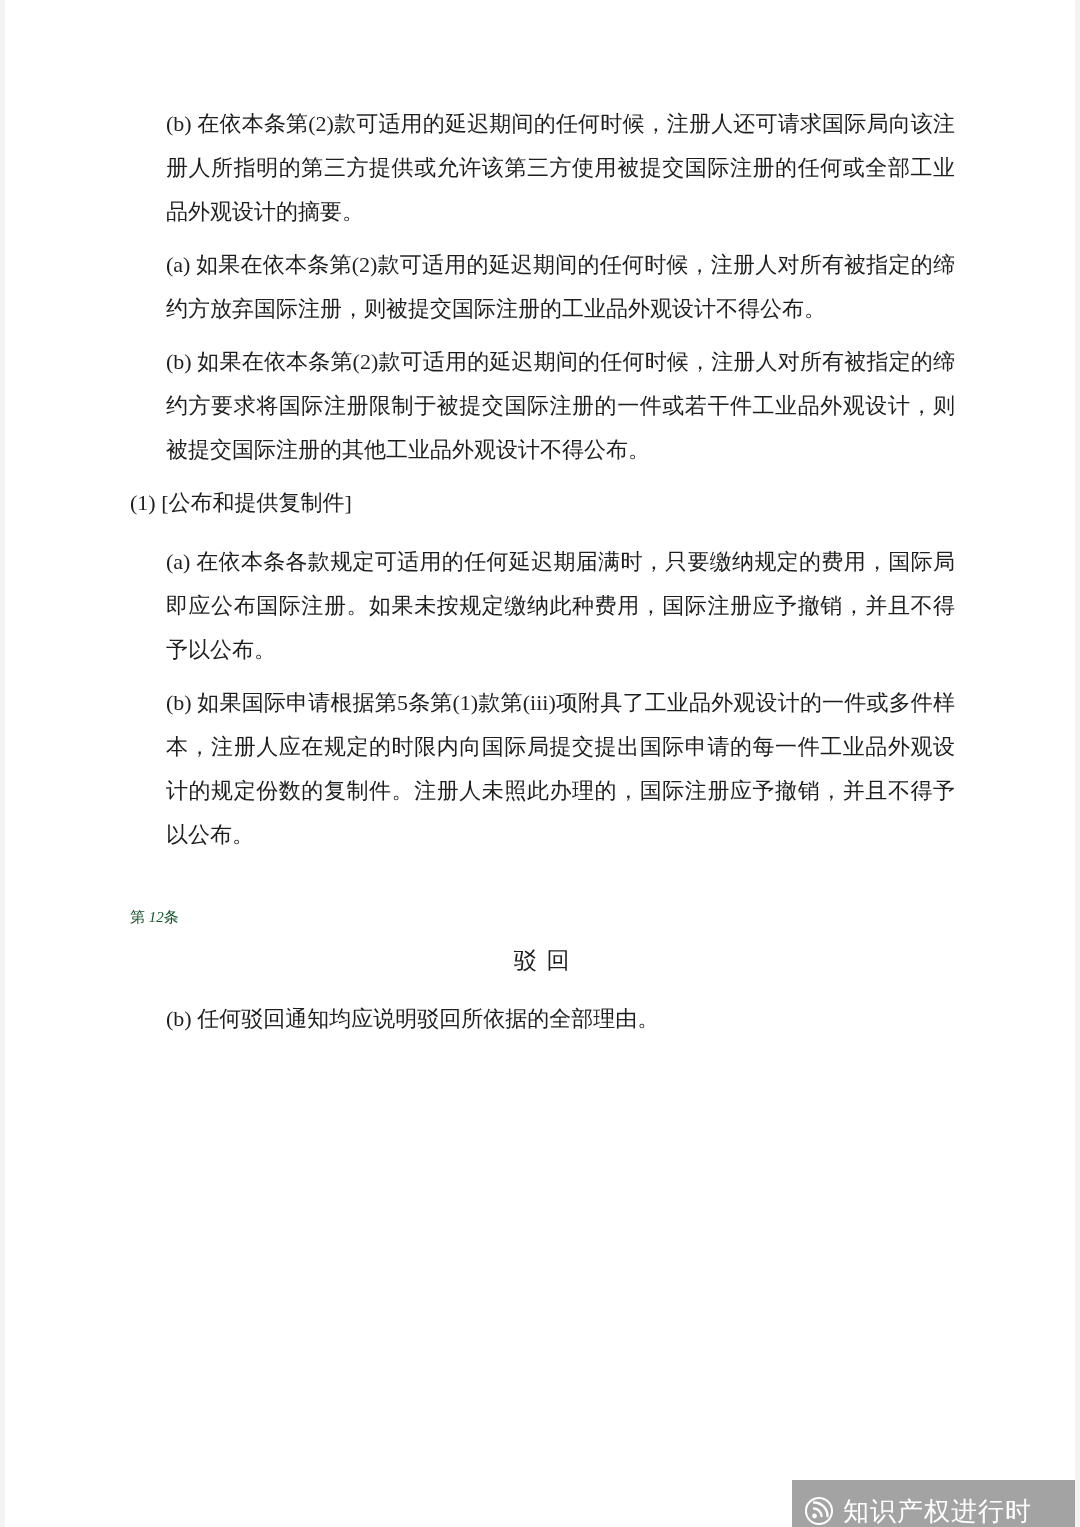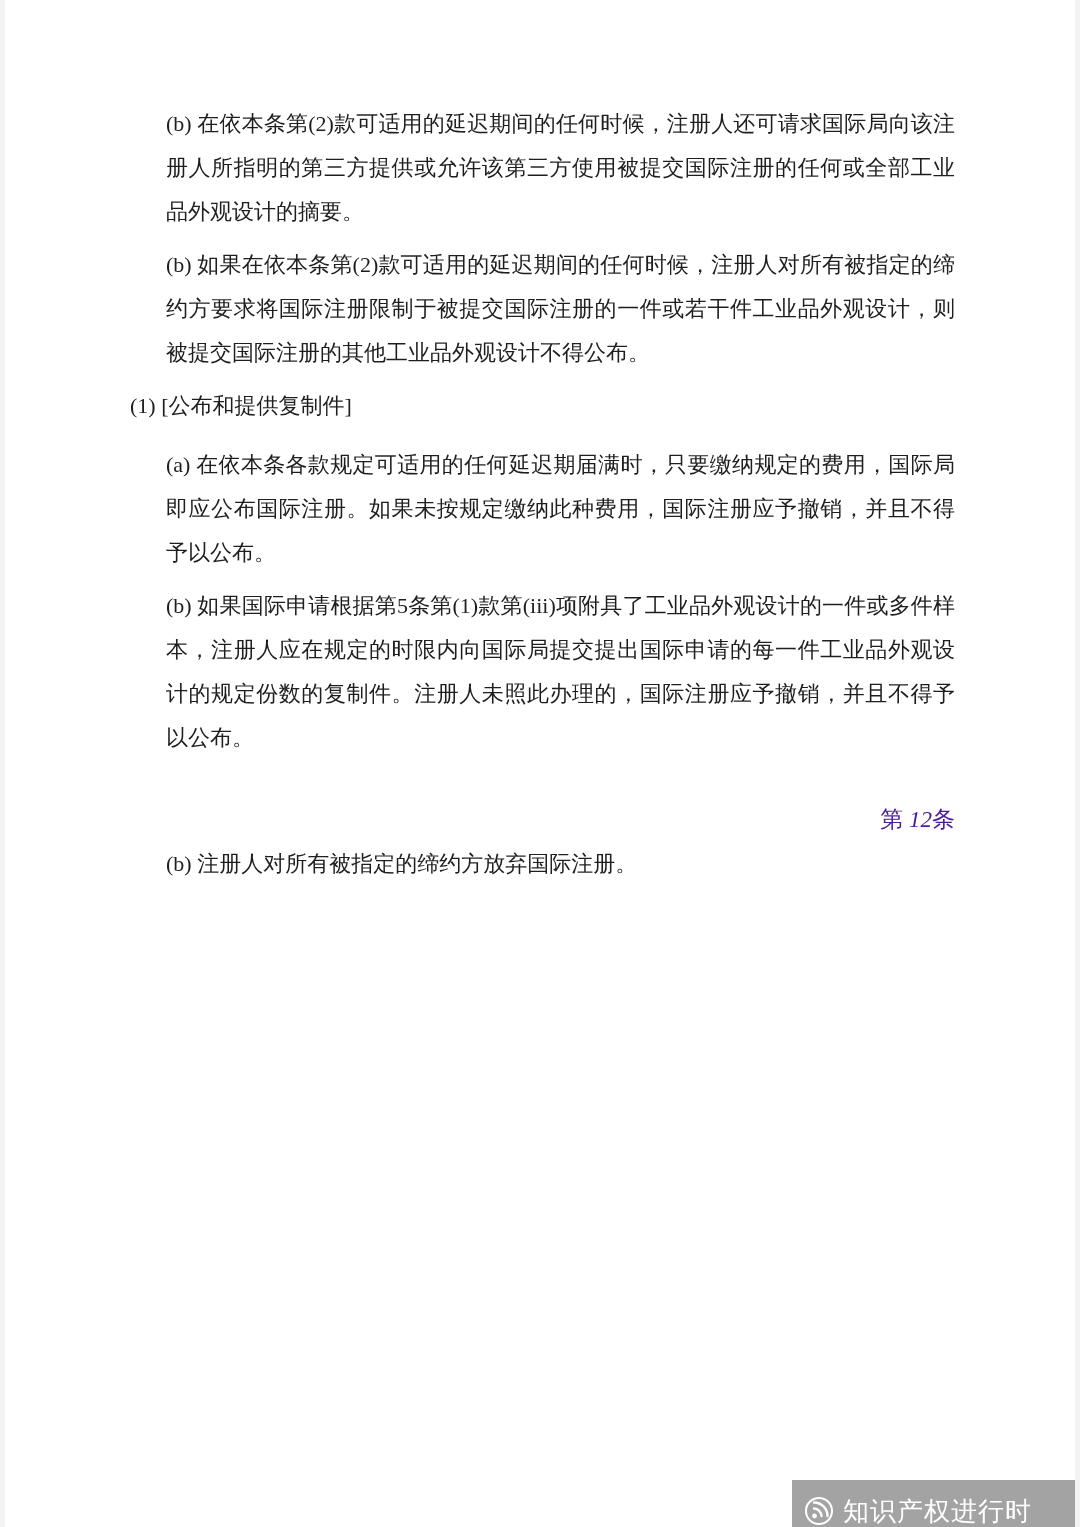--- a/index.html
+++ b/index.html
@@ -28,25 +28,25 @@
     font-size: 22px;
     line-height: 44px;
     color: #1e1e1e;
     text-align: justify;
   }
   .para { margin: 0 0 9px 0; }
   .para.item { margin-bottom: 15px; }
   .para.sub { margin-left: 36px; margin-bottom: 9px; }
   .article-no {
     margin: 38px 0 0 0;
-    text-align: right;
-    font-size: 23px;
+    text-align: left;
+    font-size: 15px;
     font-weight: normal;
     line-height: 44px;
-    color: #4c1d95;
+    color: #14532d;
   }
   .article-no .art-num { font-style: italic; }
   .article-title {
     margin: 0 0 14px 0;
     text-align: center;
     font-size: 23px;
     font-weight: normal;
     line-height: 44px;
     letter-spacing: 2px;
     color: #1e1e1e;
@@ -71,28 +71,30 @@
   }
 </style>
 </head>
 <body>
 
 <main class="page">
 
   <section class="content">
 
     <p class="para sub">(b) 在依本条第(2)款可适用的延迟期间的任何时候，注册人还可请求国际局向该注册人所指明的第三方提供或允许该第三方使用被提交国际注册的任何或全部工业品外观设计的摘要。</p>
+    <p class="para sub">(a) 如果在依本条第(2)款可适用的延迟期间的任何时候，注册人对所有被指定的缔约方放弃国际注册，则被提交国际注册的工业品外观设计不得公布。</p>
     <p class="para sub">(b) 如果在依本条第(2)款可适用的延迟期间的任何时候，注册人对所有被指定的缔约方要求将国际注册限制于被提交国际注册的一件或若干件工业品外观设计，则被提交国际注册的其他工业品外观设计不得公布。</p>
     <p class="para item">(1) [公布和提供复制件]</p>
     <p class="para sub">(a) 在依本条各款规定可适用的任何延迟期届满时，只要缴纳规定的费用，国际局即应公布国际注册。如果未按规定缴纳此种费用，国际注册应予撤销，并且不得予以公布。</p>
     <p class="para sub">(b) 如果国际申请根据第5条第(1)款第(iii)项附具了工业品外观设计的一件或多件样本，注册人应在规定的时限内向国际局提交提出国际申请的每一件工业品外观设计的规定份数的复制件。注册人未照此办理的，国际注册应予撤销，并且不得予以公布。</p>
 
     <h2 class="article-no"><span>第 </span><span class="art-num">12</span><span>条</span></h2>
+    <h3 class="article-title">驳 回</h3>
 
-    <p class="para sub">(b) 注册人对所有被指定的缔约方放弃国际注册。</p>
+    <p class="para sub">(b) 任何驳回通知均应说明驳回所依据的全部理由。</p>
 
   </section>
 
   <footer class="watermark" style="background: rgb(163, 163, 163);">
     <span class="wm-logo">
       <svg width="30" height="30" viewBox="0 0 30 30" aria-hidden="true">
         <circle cx="15" cy="15" r="13" fill="none" stroke="#ffffff" stroke-width="2"></circle>
         <circle cx="10.5" cy="20" r="2.4" fill="#ffffff"></circle>
         <path d="M10 12.5 a8 8 0 0 1 7.5 7.5" fill="none" stroke="#ffffff" stroke-width="2.4" stroke-linecap="round"></path>
         <path d="M10 6.5 a13.5 13.5 0 0 1 13.5 13.5" fill="none" stroke="#ffffff" stroke-width="2.4" stroke-linecap="round"></path>

